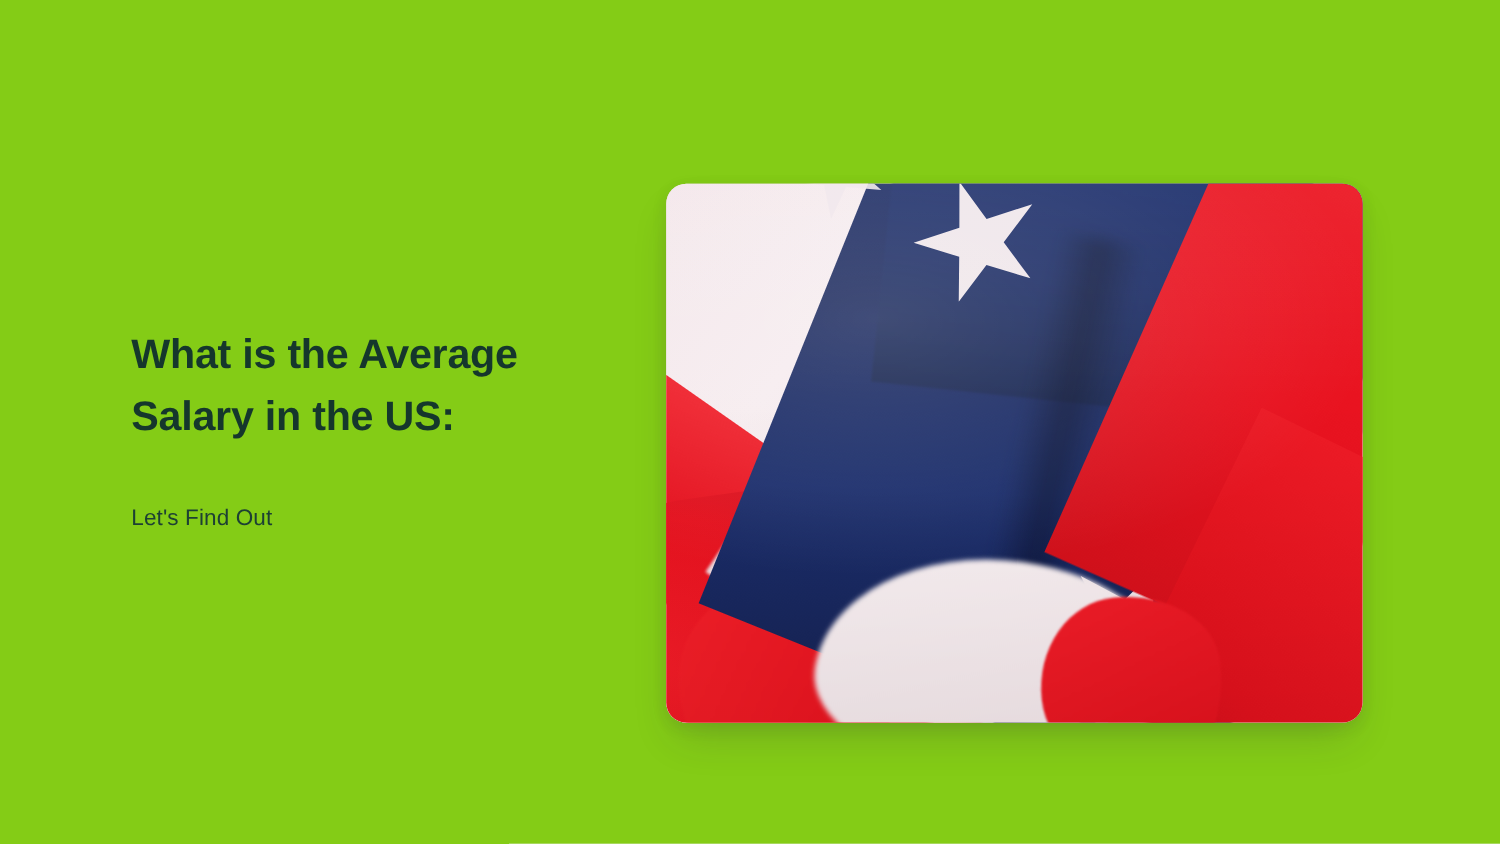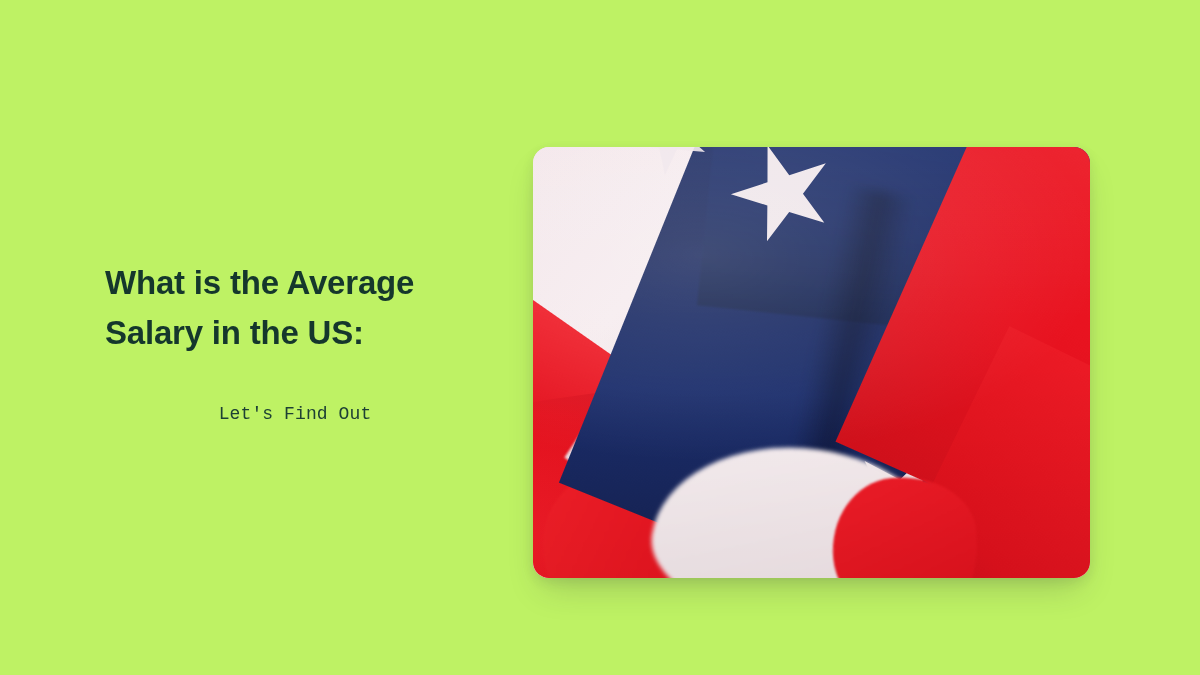--- a/index.html
+++ b/index.html
@@ -11,21 +11,21 @@
     height: 675px;
     background: #f0f1f3;
     font-family: "Liberation Sans", sans-serif;
     overflow: hidden;
   }
 
   .slide {
     position: relative;
     width: 1200px;
     height: 675px;
-    background: #bef264;
+    background: #84cc16;
   }
 
   
   .text-block {
     position: absolute;
     left: 105px;
     top: 258px;
     width: 380px;
   }
 
@@ -36,27 +36,26 @@
     line-height: 50px;
     font-weight: 700;
     letter-spacing: -0.2px;
     color: #15372c;
     white-space: pre-line;
   }
 
   .subhead {
     margin: 0;
     padding-top: 44px;
-    font-family: Liberation Mono, monospace;
+    font-family: Liberation Sans, sans-serif;
     font-size: 18px;
     line-height: 24px;
     font-weight: 400;
     letter-spacing: 0.1px;
     color: #1d4034;
-    text-align: center;
   }
 
   
   .image-card {
     position: absolute;
     left: 533px;
     top: 147px;
     width: 557px;
     height: 431px;
     border-radius: 16px;

